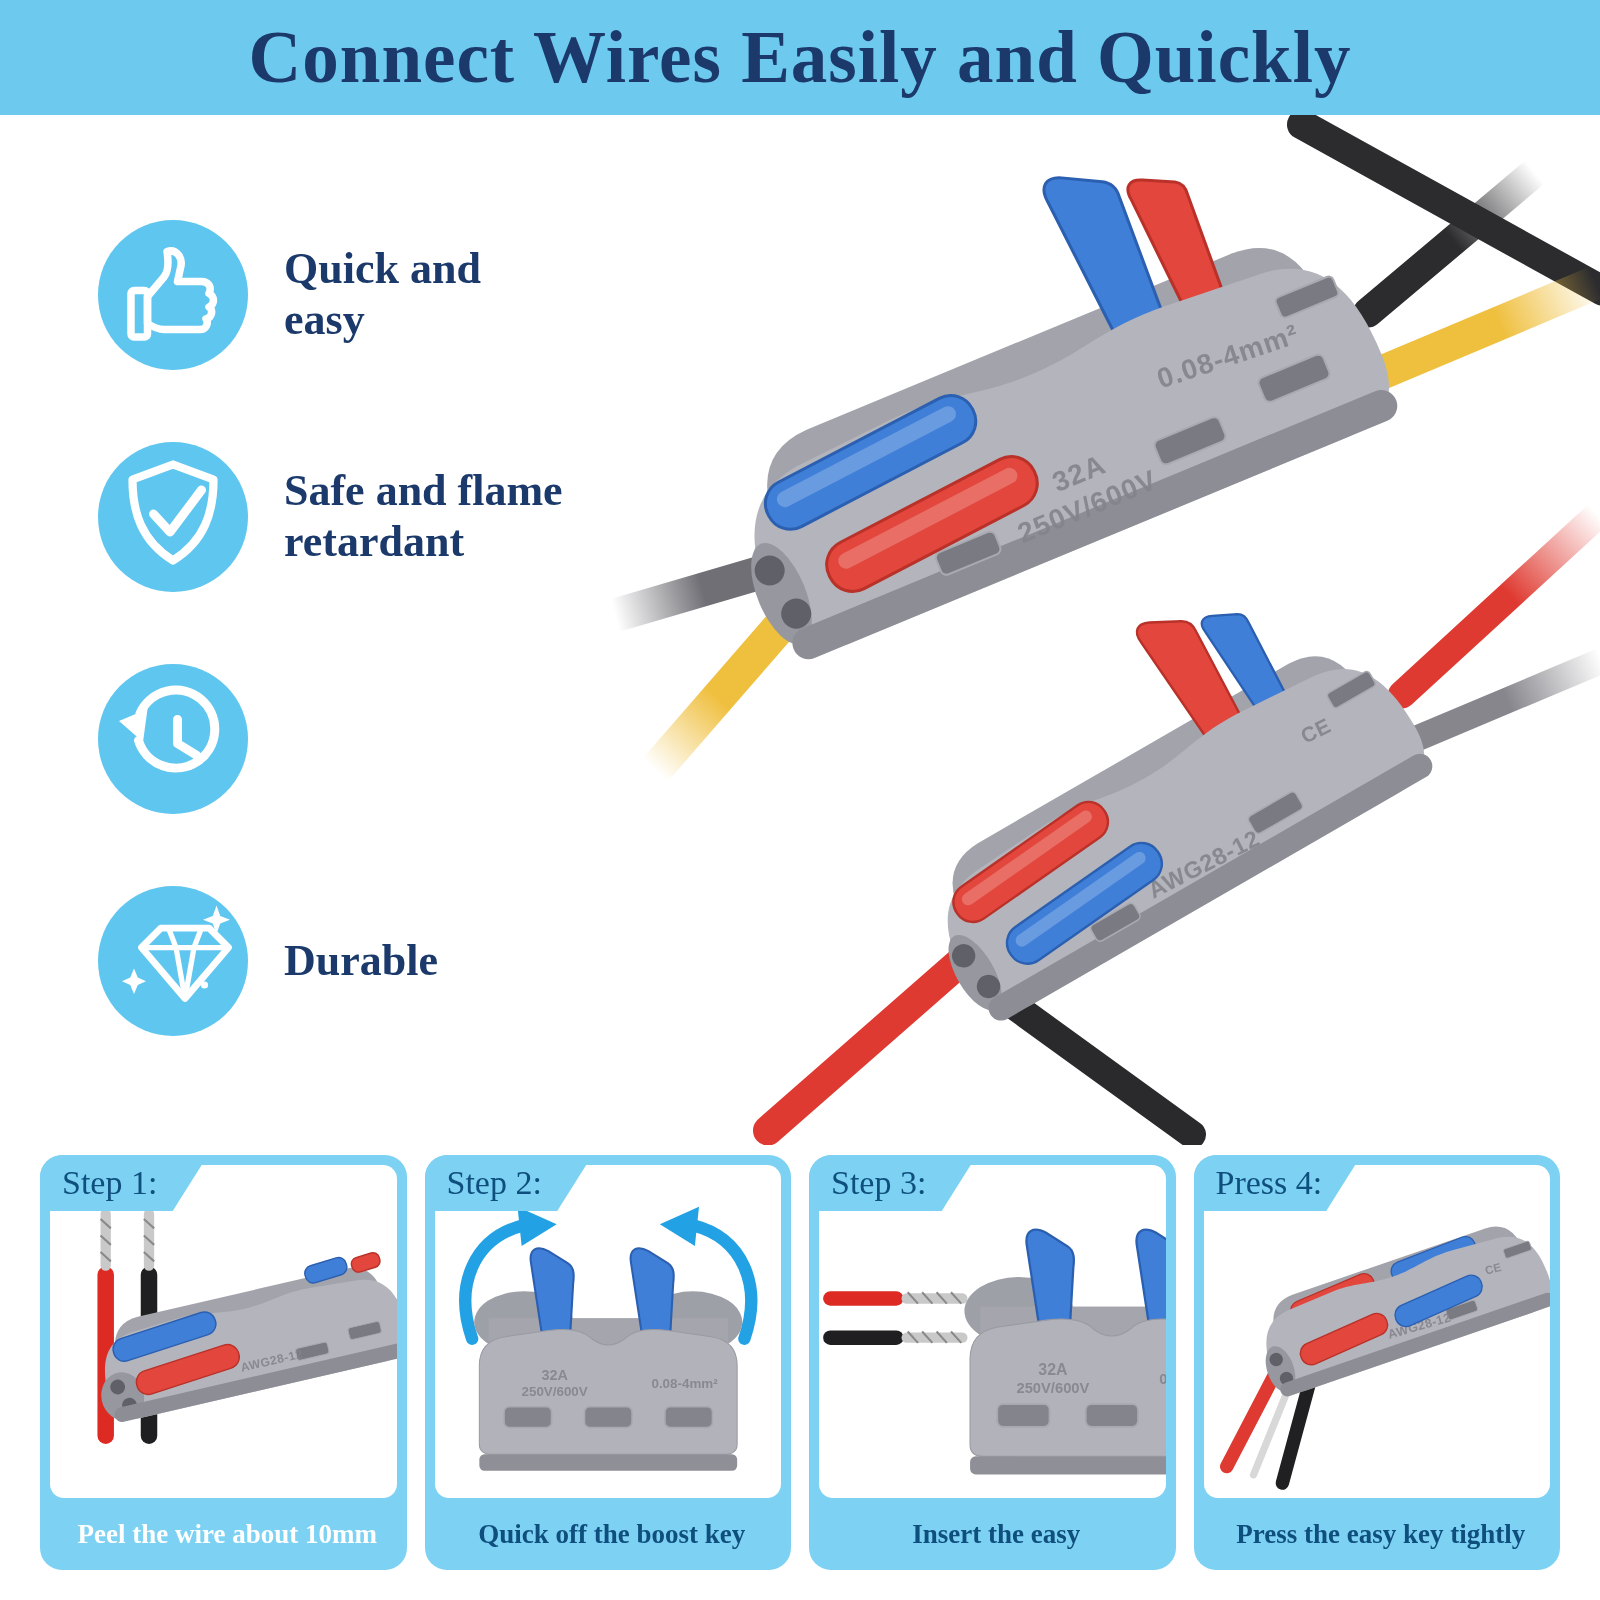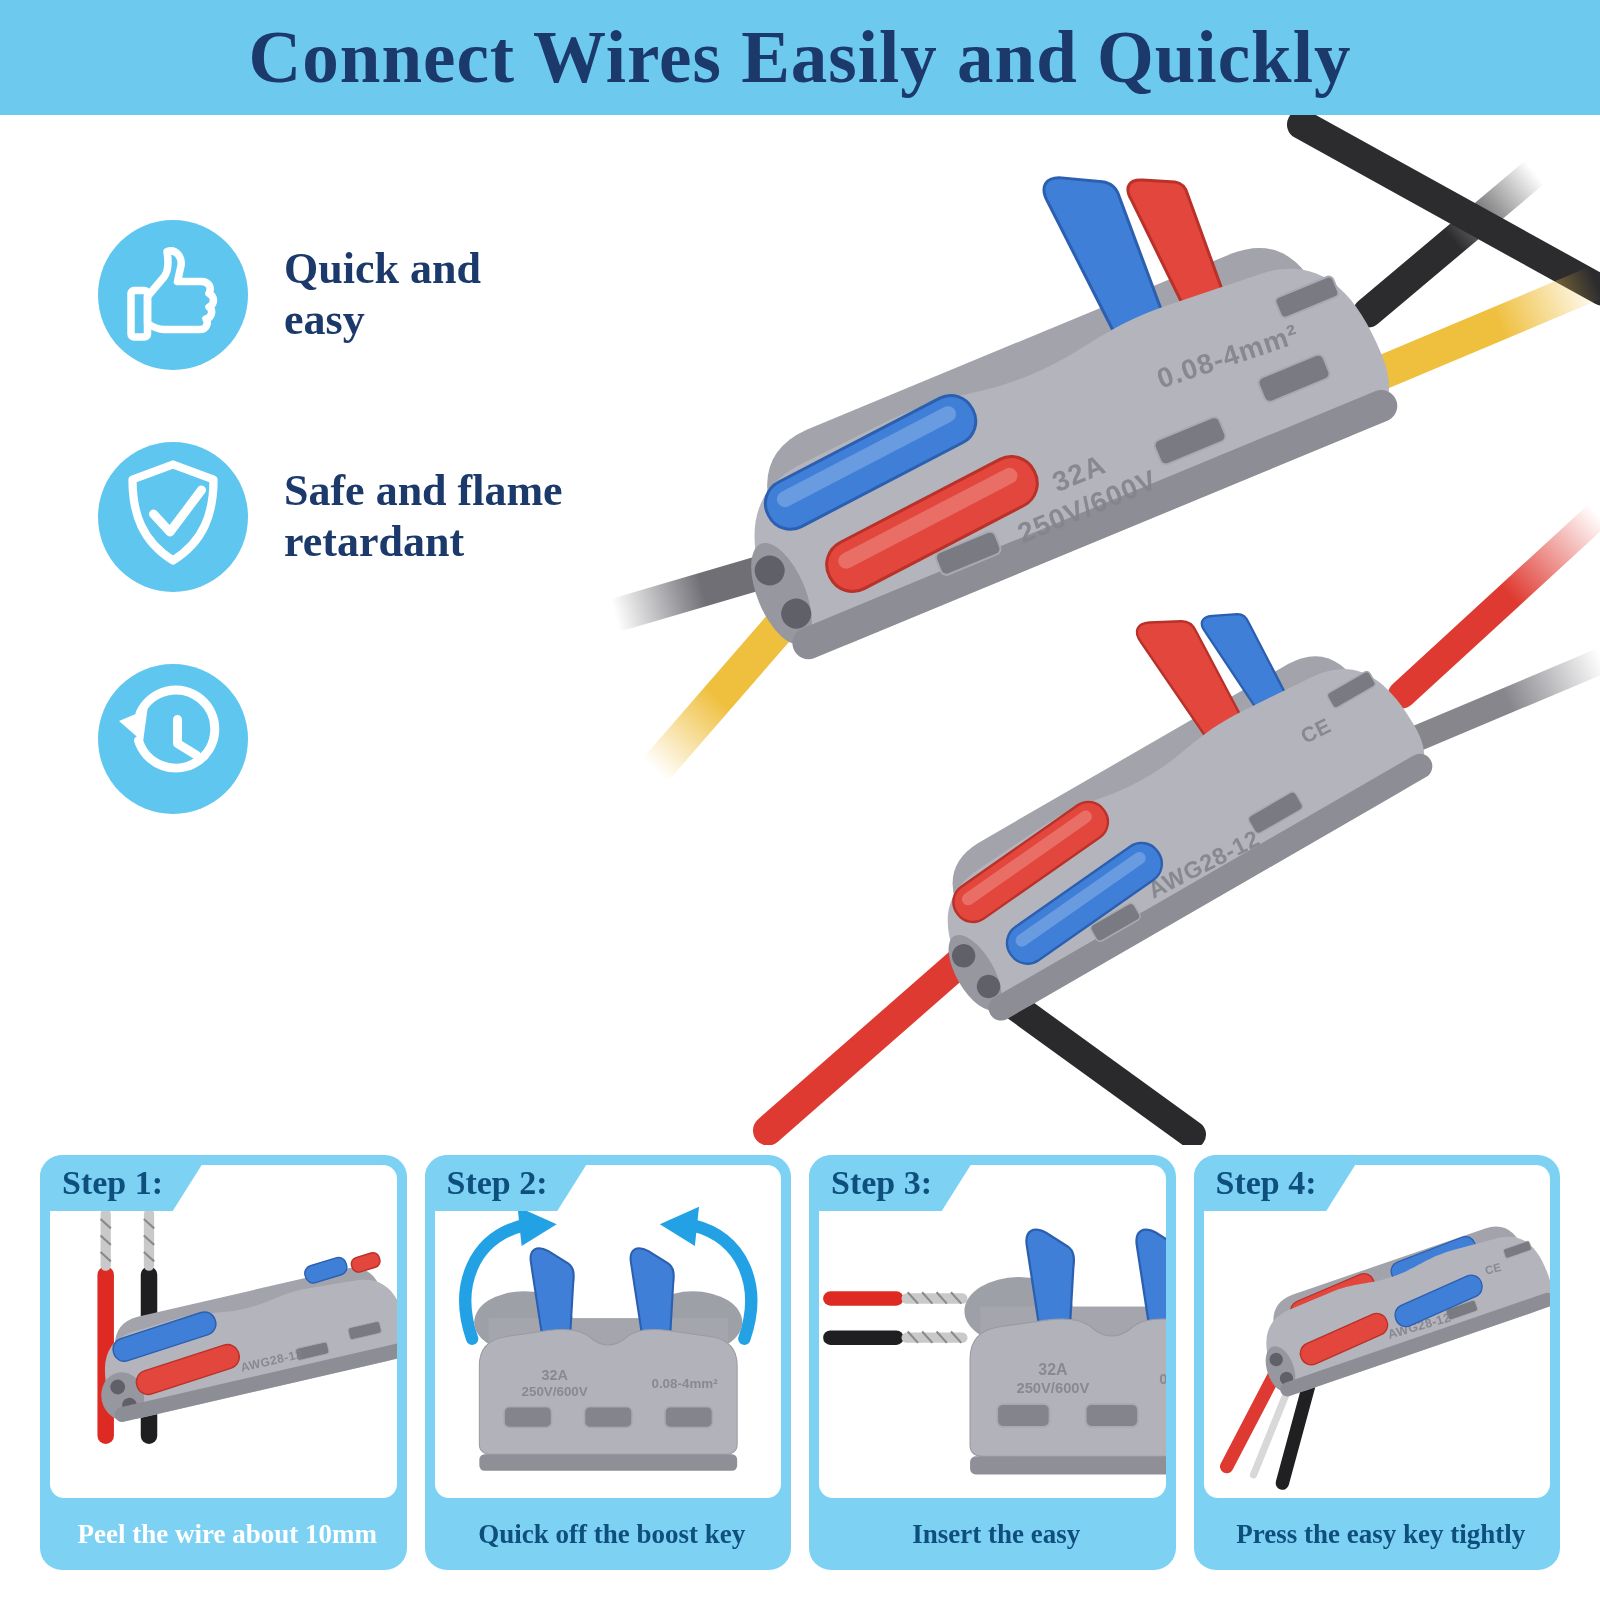--- a/index.html
+++ b/index.html
@@ -22,21 +22,21 @@
   .photo svg{width:100%;height:100%;}
   
   .steps{position:absolute;left:40px;top:1155px;right:40px;height:415px;display:flex;gap:18px;}
   .panel{flex:1;position:relative;background:#7DD2F3;border-radius:22px;overflow:hidden;}
   .pwhite{position:absolute;top:10px;left:10px;right:10px;bottom:72px;background:#fff;
           border-radius:14px;overflow:hidden;}
   .pwhite svg{width:100%;height:100%;display:block;}
   .plabel{position:absolute;top:0;left:0;width:168px;height:56px;background:#7DD2F3;
           clip-path:polygon(0 0,100% 0,79% 100%,0 100%);border-top-left-radius:22px;
           z-index:3;display:flex;align-items:center;}
-  .plabel span{padding-left:22px;font-size:34px;font-weight:bold;color:#0F4F7E;}
+  .plabel span{padding-left:22px;font-size:34px;font-weight:normal;color:#0F4F7E;}
   .pcaption{position:absolute;bottom:0;left:8px;right:0;height:72px;display:flex;
             align-items:center;justify-content:center;font-size:27px;font-weight:bold;
             color:#0F4F7E;z-index:2;text-align:center;}
   .panel:nth-child(1) .pcaption{color:#ffffff;}
   
   .engrave{font-family:"Liberation Sans","DejaVu Sans",sans-serif;font-weight:bold;
            fill:#84848C;opacity:.9;letter-spacing:1px;}
   .engrave-sm{font-family:"Liberation Sans","DejaVu Sans",sans-serif;font-weight:bold;
            fill:#87878F;opacity:.95;}
 </style>
@@ -71,20 +71,32 @@
 retardant</span>
     </li>
     <li class="feature">
       <span class="ficon">
         <svg viewBox="0 0 100 100" fill="none" stroke="#fff" stroke-linecap="round" stroke-linejoin="round">
           <path d="M28 33 A26 26 0 1 1 27 51" stroke-width="6"></path>
           <polygon points="14,38 33,30 30,52" fill="#fff" stroke="none"></polygon>
           <path d="M53 37 L53 53 L66 61" stroke-width="6"></path>
         </svg>
       </span>
+    </li>
+    <li class="feature">
+      <span class="ficon">
+        <svg viewBox="0 0 100 100" fill="none" stroke="#fff" stroke-linecap="round" stroke-linejoin="round">
+          <path d="M29 41 L42 28 L74 28 L87 41 L58 75 Z" stroke-width="4.5"></path>
+          <path d="M29 41 L87 41 M47 28 L52 41 M69 28 L64 41 M52 41 L58 75 M64 41 L58 75" stroke-width="3.5"></path>
+          <path d="M79 13 L81.5 20 L88 22.5 L81.5 25 L79 32 L76.5 25 L70 22.5 L76.5 20 Z" fill="#fff" stroke="none"></path>
+          <path d="M24 55 L26.5 61 L32 63.5 L26.5 66 L24 72 L21.5 66 L16 63.5 L21.5 61 Z" fill="#fff" stroke="none"></path>
+          <circle cx="71" cy="66" r="2.4" fill="#fff" stroke="none"></circle>
+        </svg>
+      </span>
+      <span class="flabel">Durable</span>
     </li>
   </ul>
 
   <div class="photo">
     <svg viewBox="0 0 1000 1015">
       <defs>
         <linearGradient id="gL" gradientUnits="userSpaceOnUse" x1="175" y1="448" x2="15" y2="492">
           <stop offset="0" stop-color="#6F6F75"></stop>
             <stop offset=".45" stop-color="#6F6F75"></stop>
             <stop offset="1" stop-color="#6F6F75" stop-opacity="0"></stop>
@@ -324,19 +336,19 @@
             <g transform="rotate(-5)">
                 <rect x="-258" y="-26" width="210" height="50" rx="24" fill="#E2463C" stroke="#B93128" stroke-width="3"></rect>
               </g>
             <g transform="rotate(-5)">
                 <rect x="-28" y="-18" width="210" height="50" rx="24" fill="#3F7FD8" stroke="#2B5FB0" stroke-width="3"></rect>
               </g>
           </g>
         </svg>
       </div>
       <div class="plabel">
-          <span>Step 4:</span>
+          <span>Press 4:</span>
         </div>
       <div class="pcaption">Press the easy key tightly</div>
     </div>
 
   </section>
 </div>
 
 </body></html>

